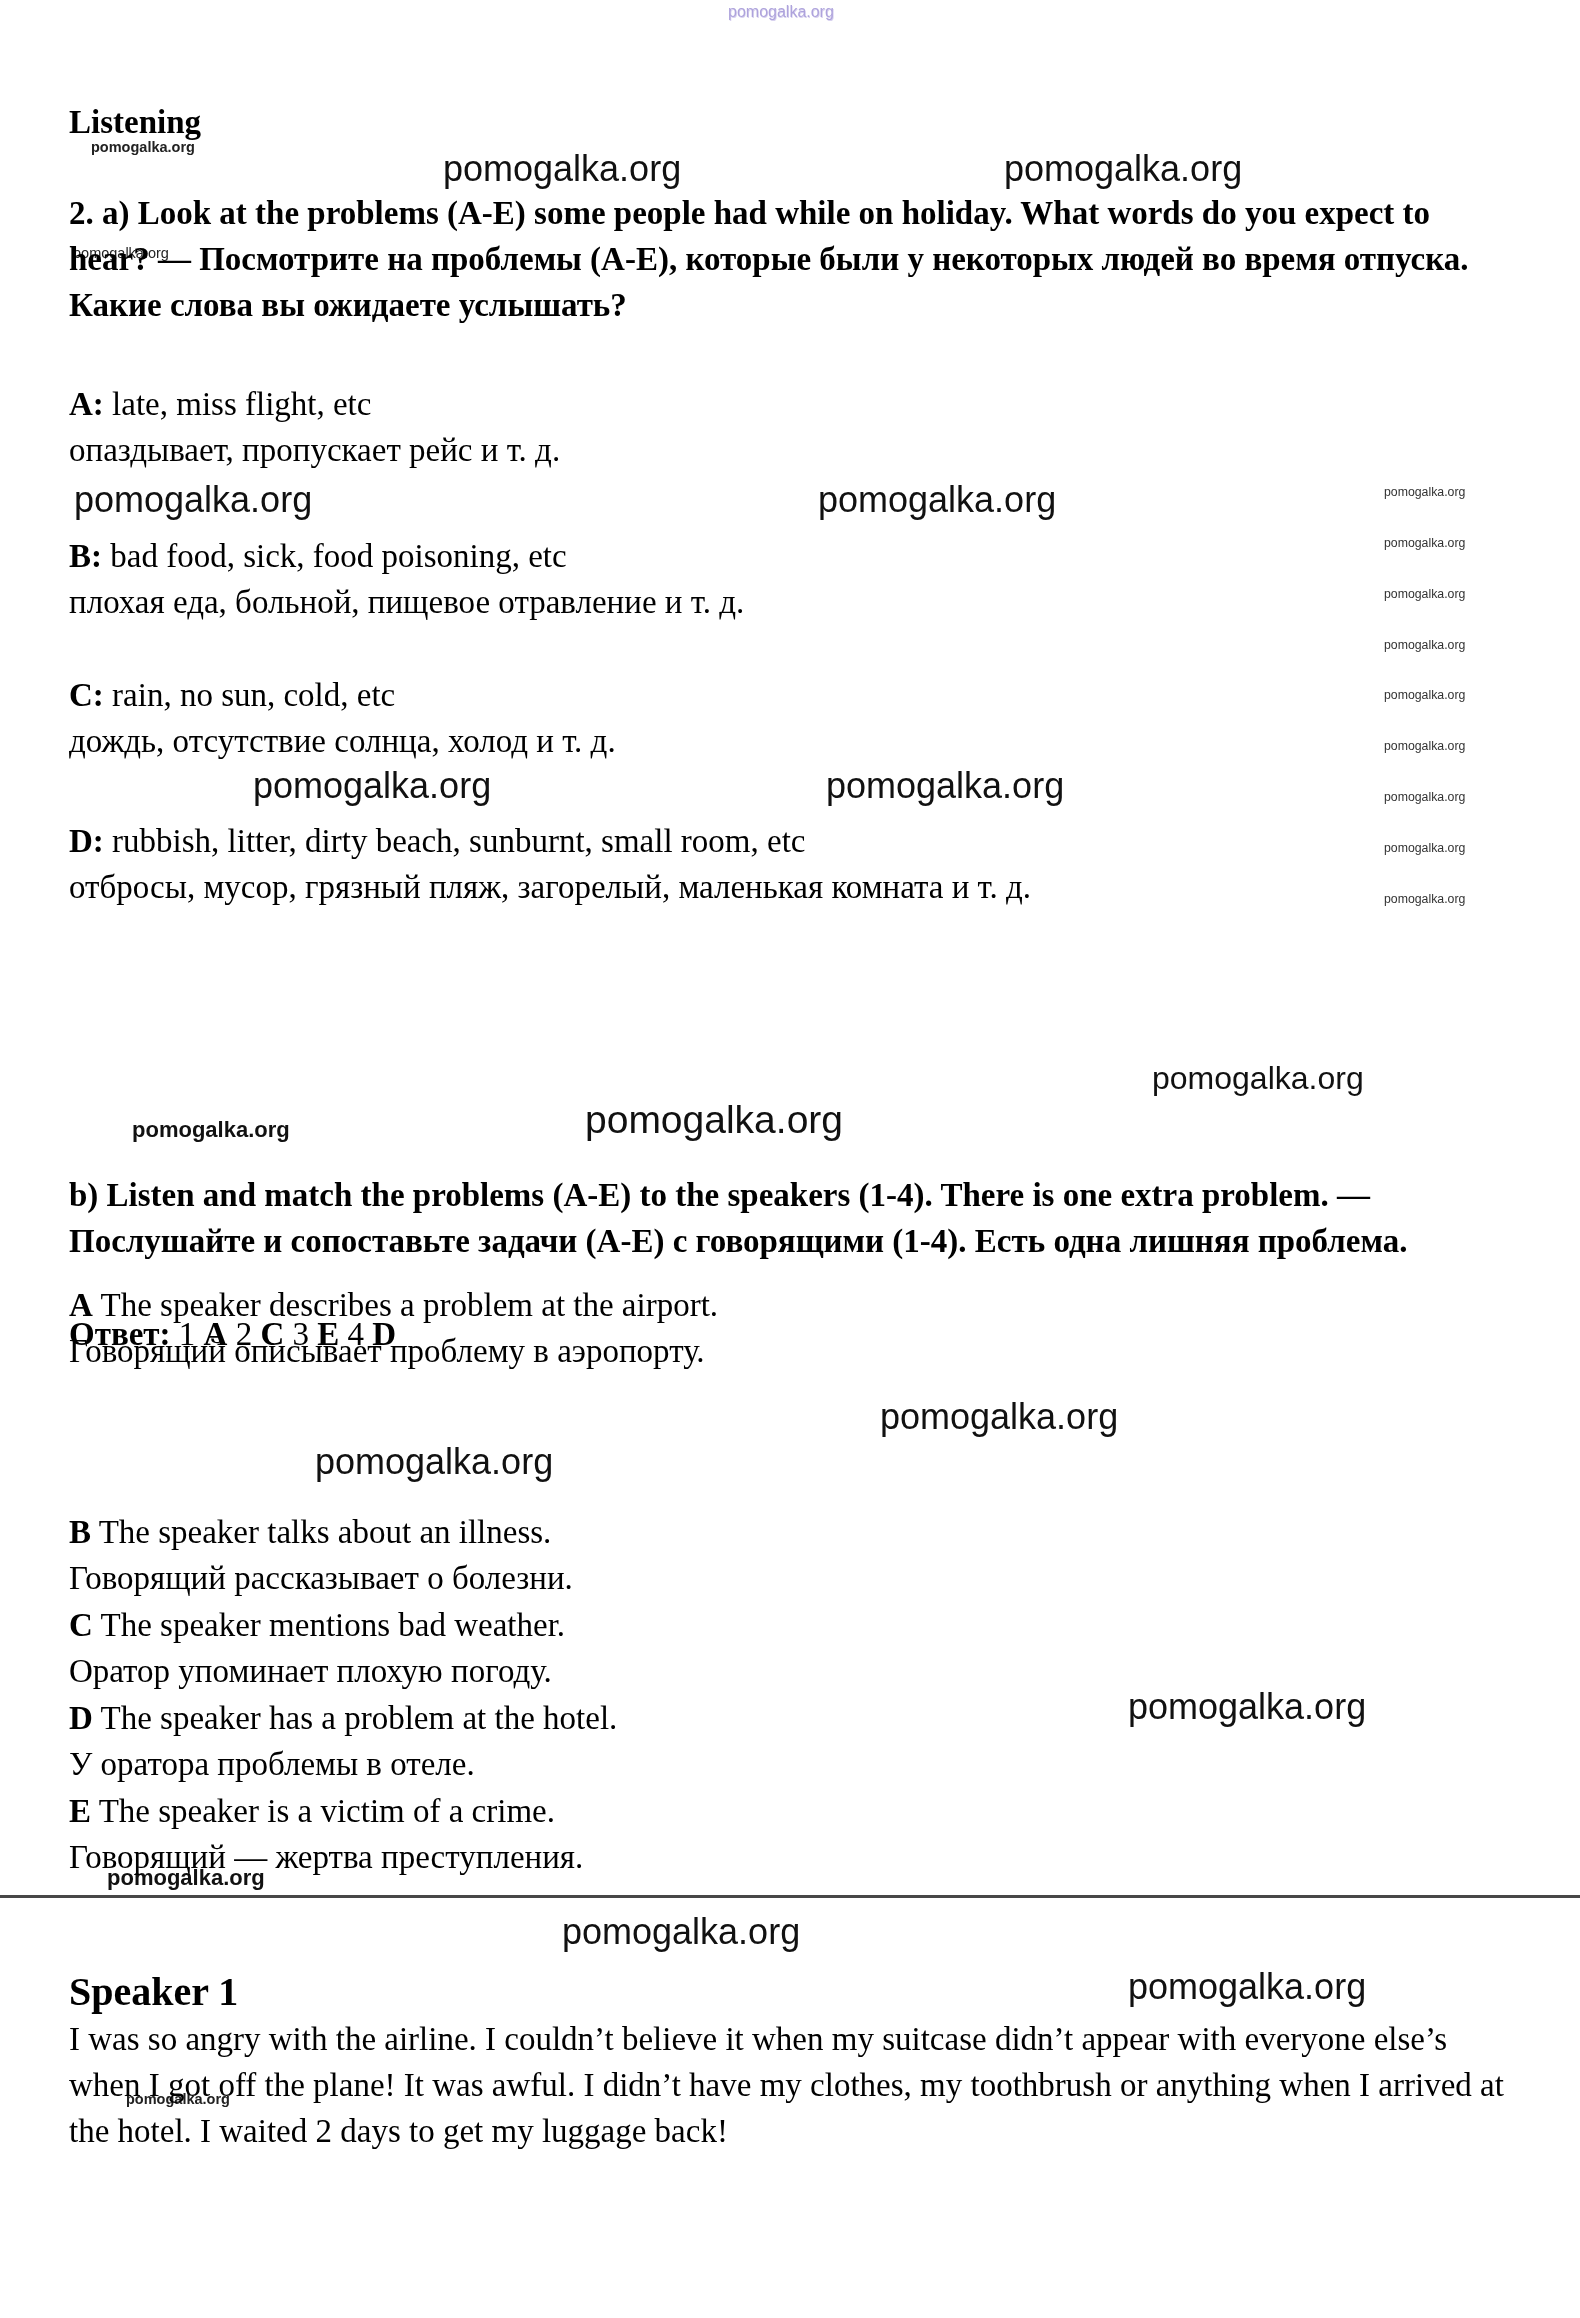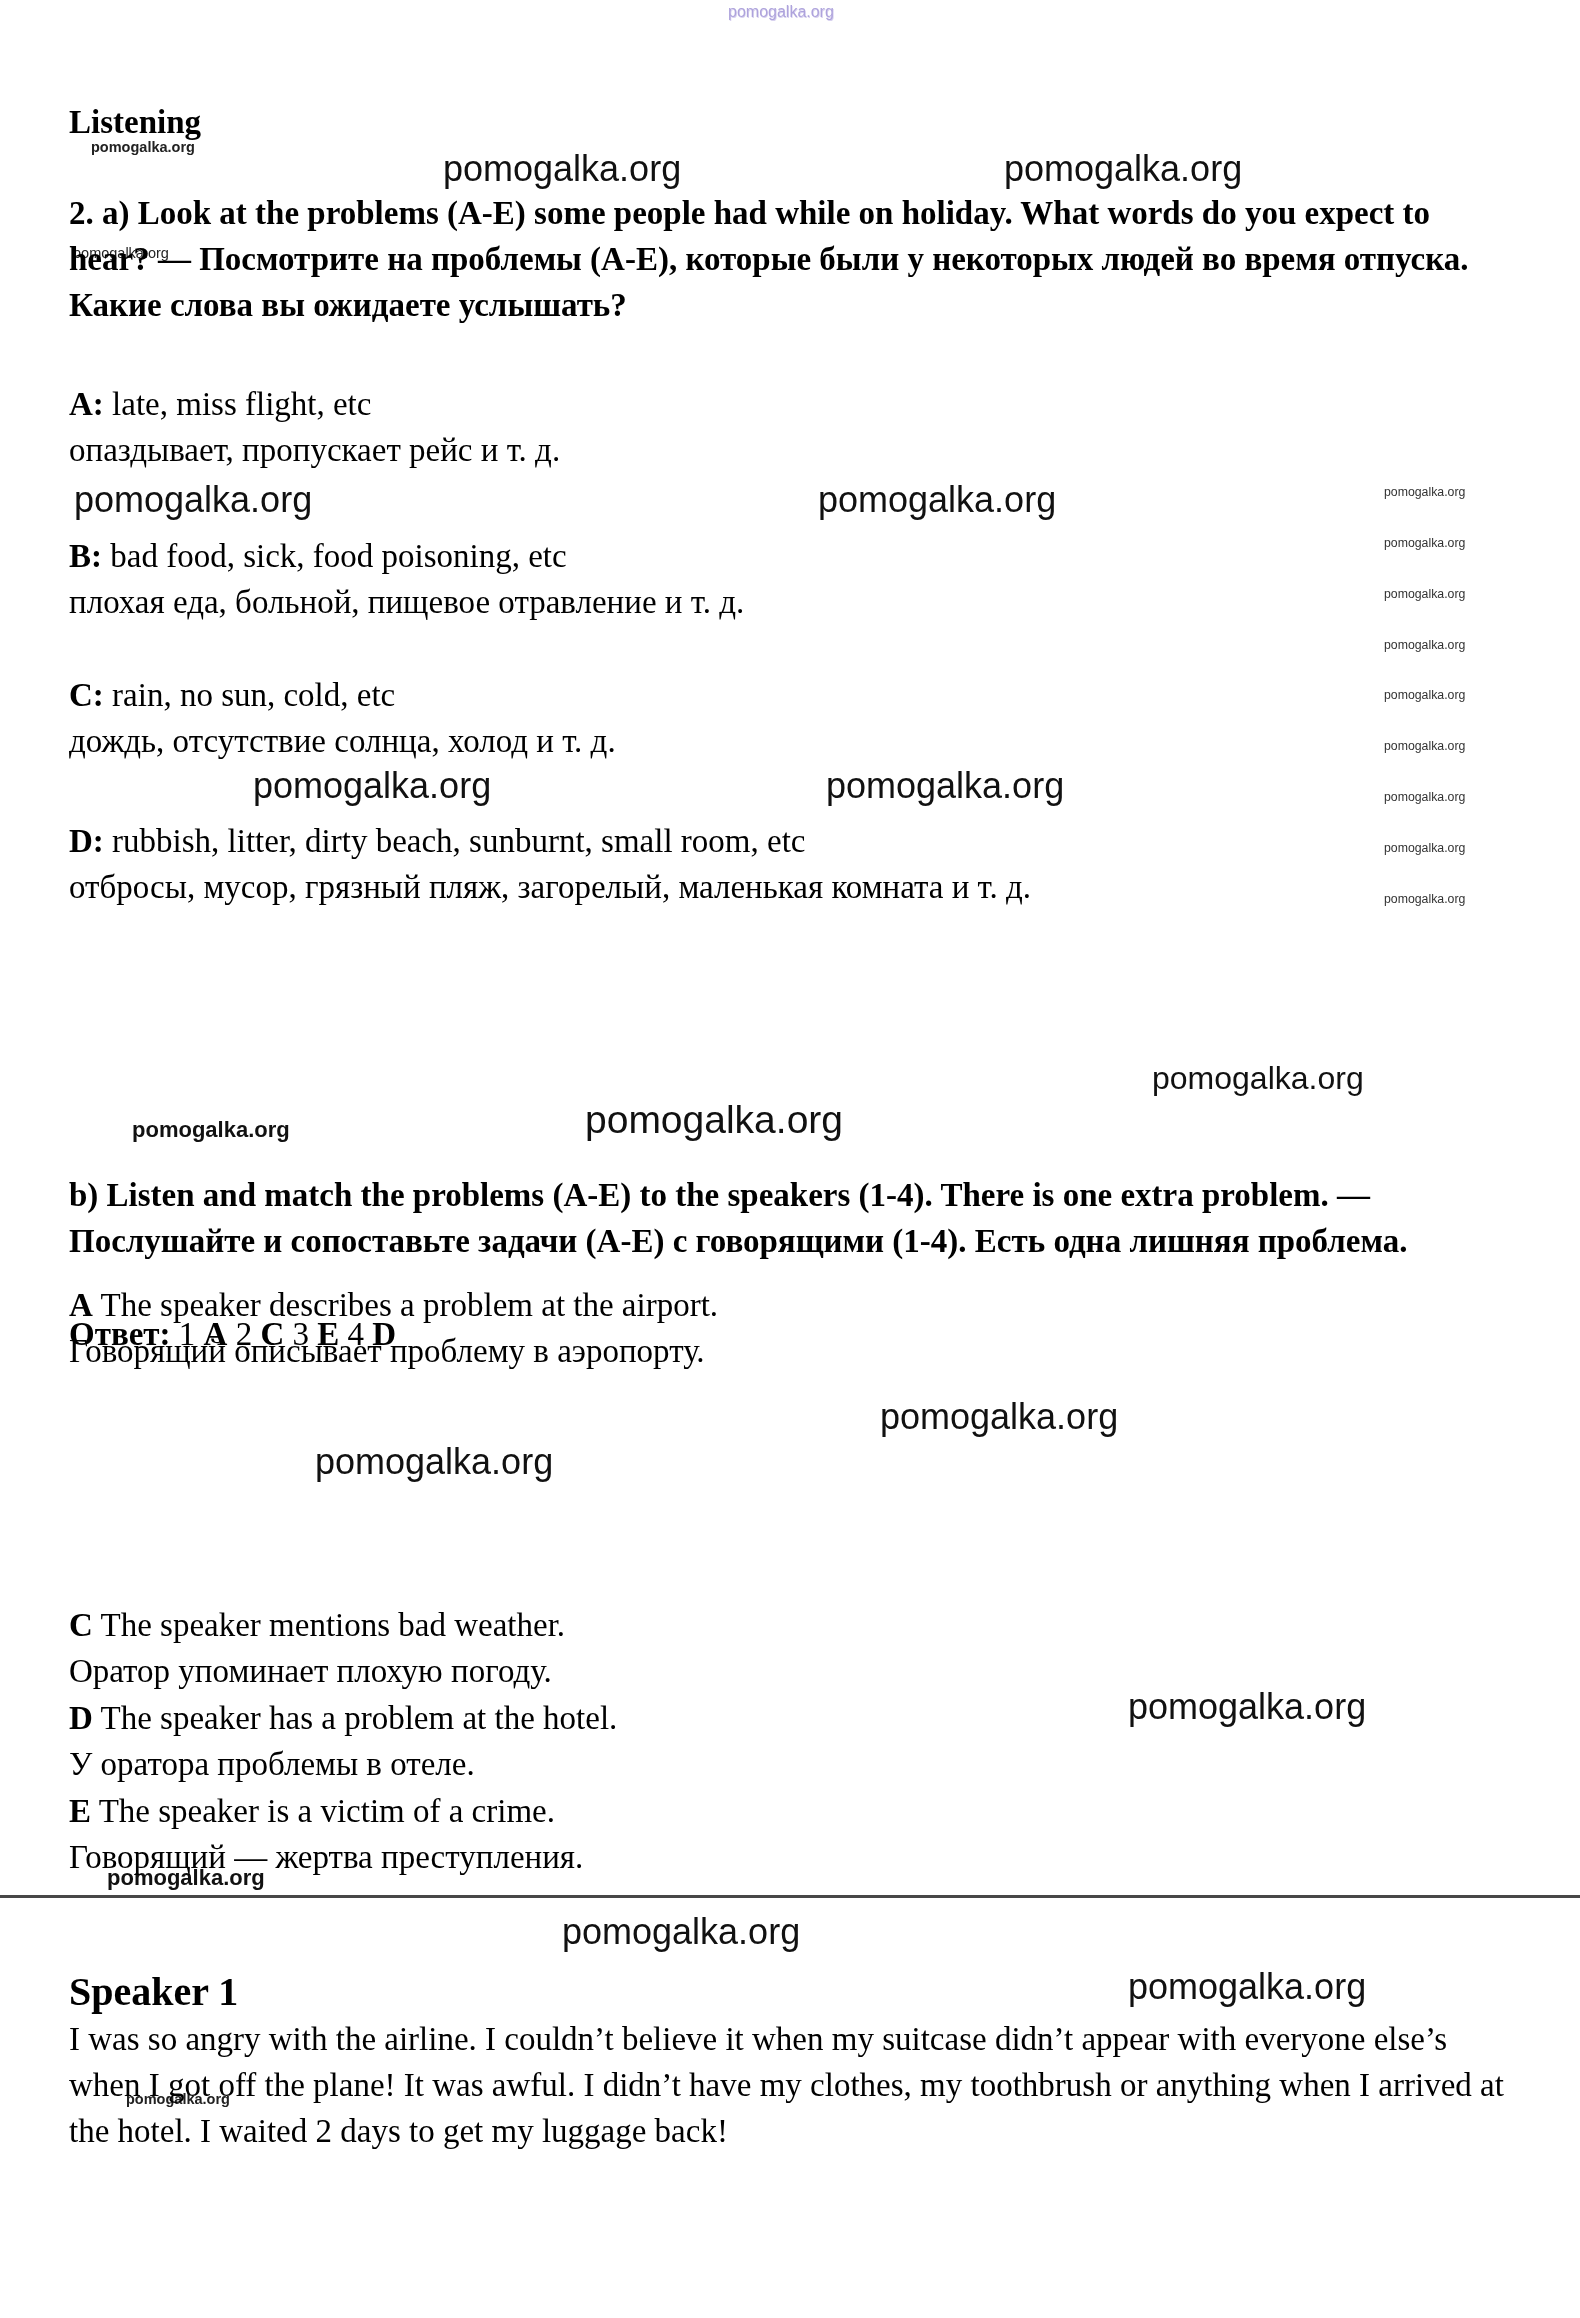--- a/index.html
+++ b/index.html
@@ -120,20 +120,25 @@
     <span>4</span>
     <span class="b">D</span>
   </p>
 
   <p class="line" style="top:1282px;">
     <span class="b">A</span>
     <span>The speaker describes a problem at the airport.</span><br>
     <span>Говорящий описывает проблему в аэропорту.</span>
   </p>
 
+  <p class="line" style="top:1509px;">
+    <span class="b">B</span>
+    <span>The speaker talks about an illness.</span><br>
+    <span>Говорящий рассказывает о болезни.</span>
+  </p>
 
   <p class="line" style="top:1602px;">
     <span class="b">C</span>
     <span>The speaker mentions bad weather.</span><br>
     <span>Оратор упоминает плохую погоду.</span>
   </p>
 
   <p class="line" style="top:1695px;">
     <span class="b">D</span>
     <span>The speaker has a problem at the hotel.</span><br>

